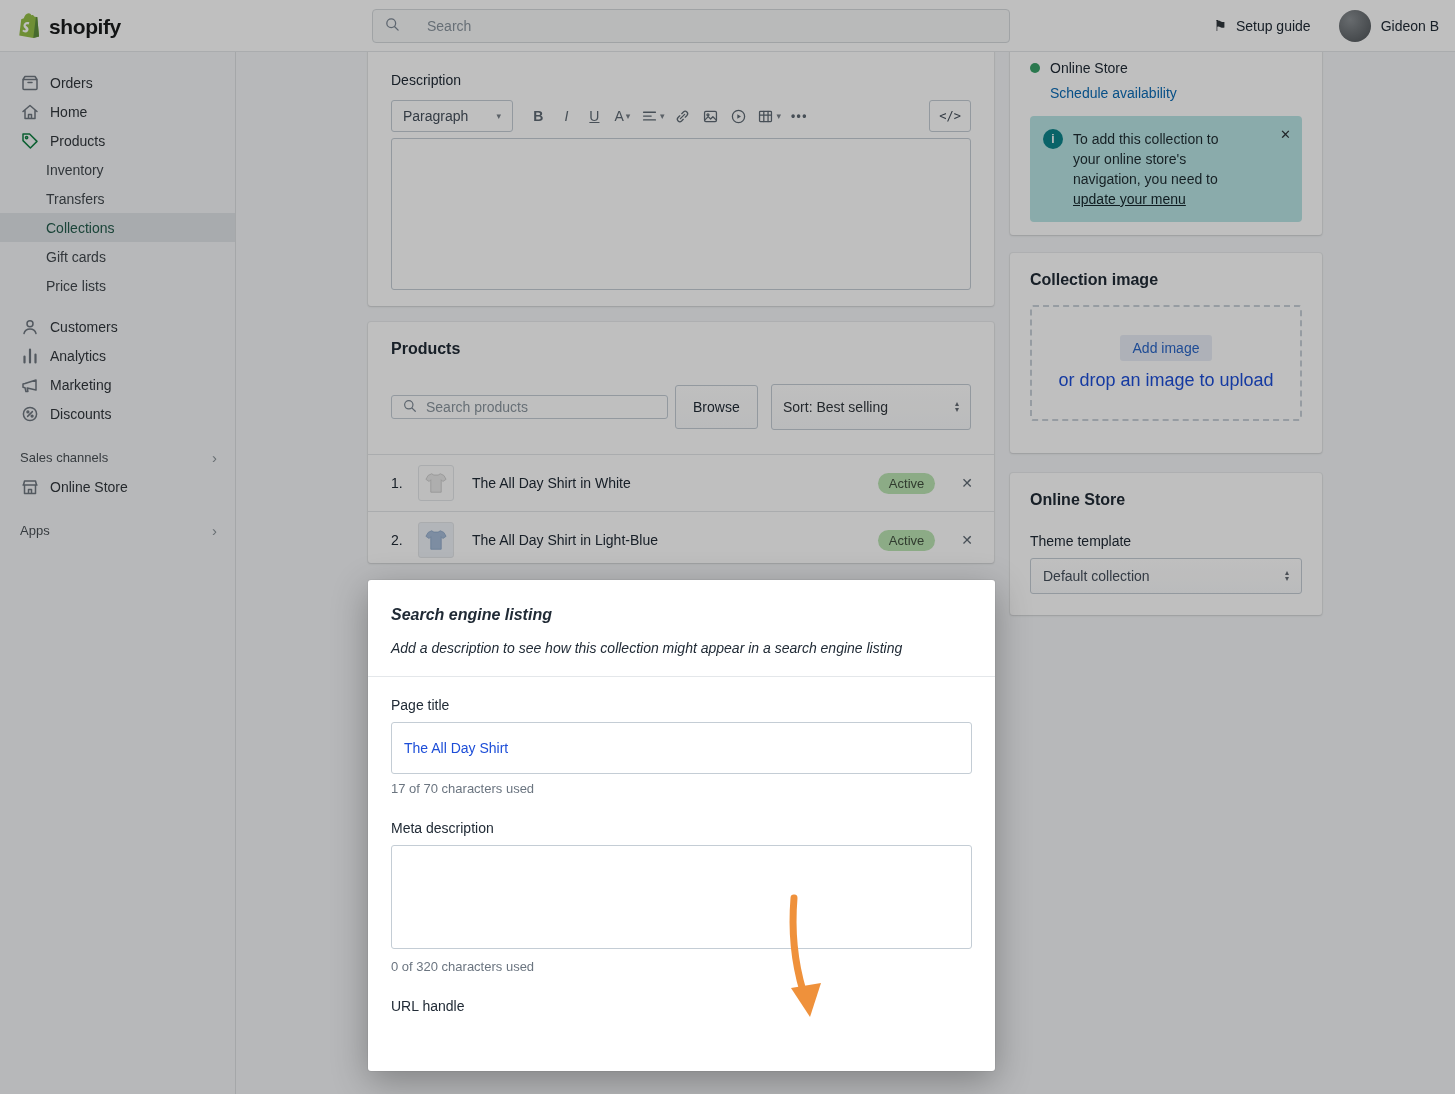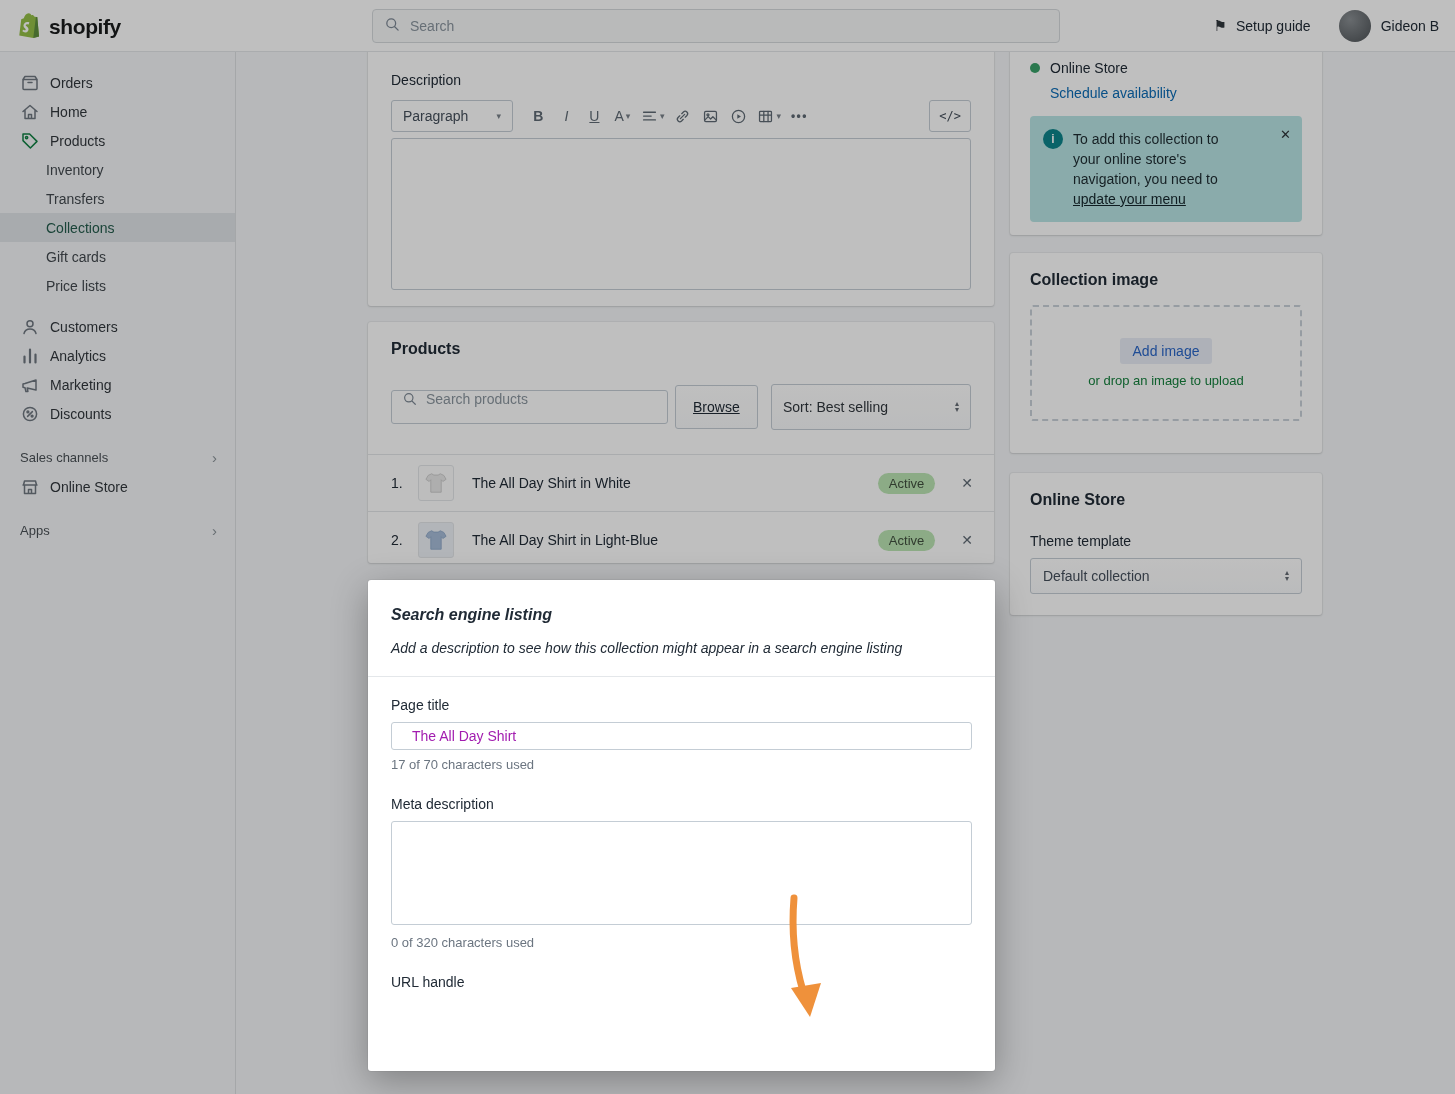--- a/index.html
+++ b/index.html
@@ -6,21 +6,21 @@
   html,body { width:1455px; height:1094px; }
   body {
     position:relative; overflow:hidden;
     background:#f4f6f8; color:#212b36;
     font-family:"Liberation Sans", sans-serif; font-size:14px;
   }
   
   .topbar { position:absolute; top:0; left:0; right:0; height:52px; background:#ffffff; border-bottom:1px solid #e3e6e8; z-index:10; }
   .logo { position:absolute; left:14px; top:10px; display:flex; align-items:center; gap:7px; cursor:pointer; }
   .logo-text { font-size:21px; font-weight:700; letter-spacing:-0.4px; color:#1a1c1d; }
-  .top-search { position:absolute; left:372px; top:9px; width:688px; height:34px; background:#f7f8f9; border:1px solid #d6dadd; border-radius:4px; display:flex; align-items:center; gap:9px; padding:0 11px; }
+  .top-search { position:absolute; left:372px; top:9px; width:638px; height:34px; background:#f7f8f9; border:1px solid #d6dadd; border-radius:4px; display:flex; align-items:center; gap:26px; padding:0 11px; }
   .top-search input { flex:1; border:0; background:transparent; outline:none; font:inherit; color:#212b36; }
   .top-search input::placeholder { color:#8a959e; }
   .top-right { position:absolute; right:16px; top:0; height:52px; display:flex; align-items:center; gap:28px; }
   .setup { display:flex; align-items:center; gap:9px; cursor:pointer; }
   .flag-glyph { font-size:15px; color:#31373d; }
   .account { display:flex; align-items:center; gap:10px; cursor:pointer; }
   .avatar { width:32px; height:32px; border-radius:50%; background:radial-gradient(circle at 35% 30%, #8a8f93, #4d5256); }
   
   .sidebar { position:absolute; left:0; top:52px; bottom:0; width:236px; background:#f4f6f8; border-right:1px solid #dcdfe2; z-index:5; padding-top:16px; }
   .nav-item { display:flex; align-items:center; gap:10px; height:29px; padding:0 16px 0 20px; color:#32373d; cursor:pointer; }
@@ -44,63 +44,63 @@
   .tb-u { text-decoration:underline; }
   .tb-caret { font-size:9px; color:#7a828a; }
   .tb-more { letter-spacing:1.5px; font-size:12px; font-weight:700; }
   .tb-spacer { flex:1; }
   .code-btn { height:32px; border:1px solid #c4cdd5; border-radius:3px; background:#fff; padding:0 9px; font-family:"DejaVu Sans Mono", monospace; font-size:12px; color:#454f5b; cursor:pointer; }
   .desc-textarea { position:absolute; left:23px; right:23px; top:172px; height:152px; border:1px solid #c4cdd5; border-radius:3px; resize:none; font:inherit; padding:9px; }
   
   #card-products { left:368px; top:322px; width:626px; height:241px; padding-top:18px; overflow:hidden; }
   .card-title { font-size:16px; font-weight:700; margin:0 23px; }
   .prod-search-row { display:flex; align-items:center; margin:26px 23px 0; }
-  .prod-search { width:277px; height:34px; border:1px solid #c4cdd5; border-radius:3px; background:#fff; display:flex; align-items:flex-start; gap:8px; padding:0 10px; }
+  .prod-search { width:277px; height:24px; border:1px solid #c4cdd5; border-radius:3px; background:#fff; display:flex; align-items:center; gap:8px; padding:0 10px; }
   .prod-search input { flex:1; border:0; outline:0; background:transparent; font:inherit; color:#212b36; min-width:0; }
   .prod-search input::placeholder { color:#8a959e; }
-  .browse-btn { margin-left:7px; height:44px; padding:0 17px; border:1px solid #c4cdd5; border-radius:3px; background:linear-gradient(#ffffff,#f9fafb); font:inherit; color:#212b36; cursor:pointer;text-decoration:underline; }
+  .browse-btn { margin-left:7px; height:44px; padding:0 17px; border:1px solid #c4cdd5; border-radius:3px; background:linear-gradient(#ffffff,#f9fafb); font:inherit; color:#212b36; cursor:pointer; }
   .sort-select { margin-left:auto; width:200px; height:46px; border:1px solid #c4cdd5; border-radius:3px; background:linear-gradient(#ffffff,#f9fafb); display:flex; align-items:center; justify-content:space-between; padding:0 11px; color:#31373d; cursor:pointer; }
   .updown { display:flex; flex-direction:column; line-height:6px; font-size:8px; color:#666d74; }
   .prod-rows { margin-top:24px; }
   .prod-row { display:flex; align-items:center; height:57px; border-top:1px solid #e3e6e9; padding:0 21px 0 23px; }
   .row-num { width:27px; color:#212b36; }
   .thumb { width:36px; height:36px; border:1px solid #e3e6e9; border-radius:3px; margin-right:18px; display:flex; align-items:center; justify-content:center; background:#fcfcfc; flex:none; }
   .thumb.blue-bg { background:#eef2f7; }
   .thumb svg { width:26px; height:26px; }
   .row-name { flex:1; }
   .badge { background:#bbe5b3; color:#414f3e; border-radius:20px; padding:3px 11px; font-size:13px; }
   .row-close { margin-left:26px; border:0; background:none; color:#5f6a74; font-size:14px; cursor:pointer; }
   
   #card-seo { left:368px; top:580px; width:627px; height:491px; z-index:60; box-shadow:0 0 0 1px rgba(0,0,0,.04), 0 10px 36px rgba(0,0,0,.3); }
   .seo-head { padding:26px 23px 20px;font-style:italic; }
   .seo-title { font-size:16px; font-weight:700; margin-bottom:16px; }
   .seo-sub { color:#212b36; }
   .seo-divider { border-top:1px solid #e4e7ea; }
   .seo-body { padding:20px 23px 0; }
   .field-label { margin-bottom:9px; }
-  .text-input { width:100%; height:28px; border:1px solid #c4cdd5; border-radius:3px; padding:0 20px; font:inherit; color:#a21caf; }
+  .text-input { width:100%; height:52px; border:1px solid #c4cdd5; border-radius:3px; padding:0 12px; font:inherit; color:#1d4ed8; }
   .help-text { font-size:13px; color:#6b7580; margin:7px 0 24px; }
   .meta-textarea { width:100%; height:104px; border:1px solid #c4cdd5; border-radius:3px; resize:none; font:inherit; padding:9px; }
   .url-input { display:flex; align-items:center; height:38px; border:2px solid #5166c5; border-radius:4px; padding:0 10px; background:#fff; }
   .url-prefix { color:#6b7580; white-space:nowrap; }
   .url-selection { background:#accbf1; color:#1c2732; margin-left:7px; padding:1px 2px; white-space:nowrap; }
   
   #card-avail { left:1010px; top:-34px; width:312px; height:269px; }
   .status-row { display:flex; align-items:center; gap:10px; margin:94px 20px 0; }
   .dot { width:10px; height:10px; border-radius:50%; background:#38a169; flex:none; }
   .sched-link { margin:9px 20px 0 40px; color:#0b6bb5; cursor:pointer; width:max-content; }
   .banner { margin:15px 20px 0; background:#b9e5e4; border-radius:4px; position:relative; padding:13px 30px 13px 13px; display:flex; gap:10px; }
   .banner-icon { width:20px; height:20px; border-radius:50%; background:#0c848b; color:#fff; font-size:12px; font-weight:700; display:flex; align-items:center; justify-content:center; flex:none; }
   .banner-text { line-height:20px; color:#1d2b31; width:162px; }
   .banner-link { text-decoration:underline; cursor:pointer; color:#15262c; }
   .banner-close { position:absolute; top:11px; right:11px; border:0; background:none; color:#2c3338; font-size:13px; cursor:pointer; }
   #card-image { left:1010px; top:253px; width:312px; height:200px; padding:18px 20px; }
   .dropzone { margin-top:16px; height:116px; border:2px dashed #c9d1d8; border-radius:3px; display:flex; flex-direction:column; align-items:center; justify-content:center; gap:9px; cursor:pointer; }
   .add-image-btn { border:0; border-radius:3px; background:#e9edf6; color:#2a66c7; padding:5px 13px; font:inherit; cursor:pointer; }
-  .drop-hint { font-size:13px; color:#15803d; }
+  .drop-hint { font-size:18px; color:#1d4ed8; }
   #card-theme { left:1010px; top:473px; width:312px; height:142px; padding:18px 20px; }
   .theme-label { margin-top:24px; }
   .theme-select { margin-top:9px; height:36px; border:1px solid #c4cdd5; border-radius:3px; background:linear-gradient(#ffffff,#f9fafb); display:flex; align-items:center; justify-content:space-between; padding:0 12px; color:#454f5b; cursor:pointer; }
   
   #dim { position:absolute; inset:0; background:rgba(0,0,0,0.25); z-index:40; }
   #arrow { position:absolute; left:766px; top:892px; z-index:70; }
   svg.stroke-ic { fill:none; stroke:currentColor; stroke-width:1.5; stroke-linecap:round; stroke-linejoin:round; }
 </style>
 </head>
 <body>

